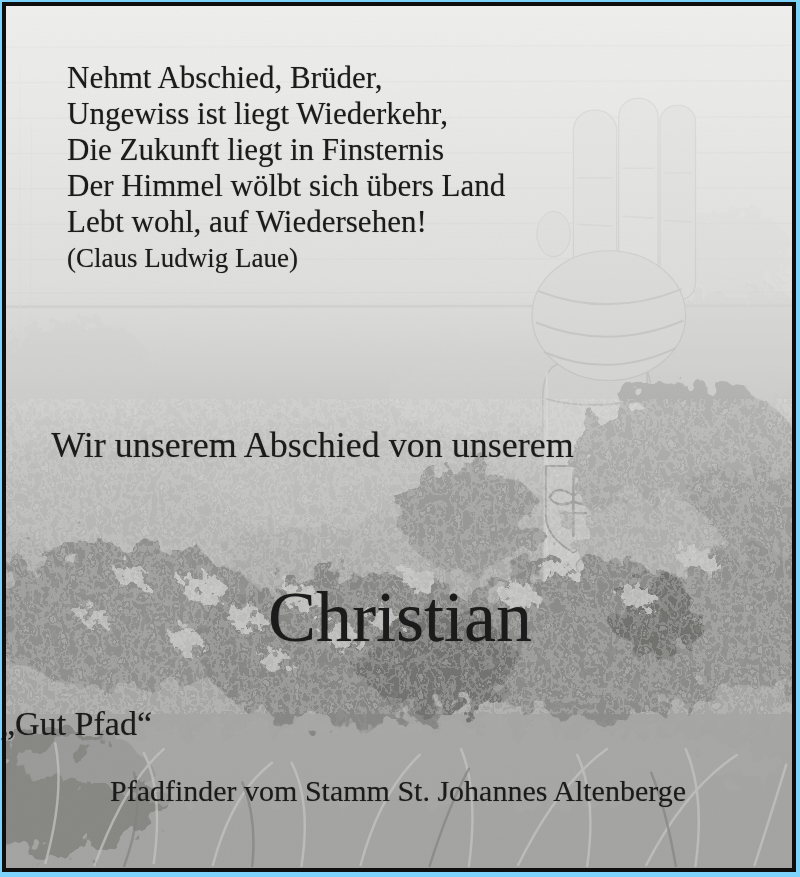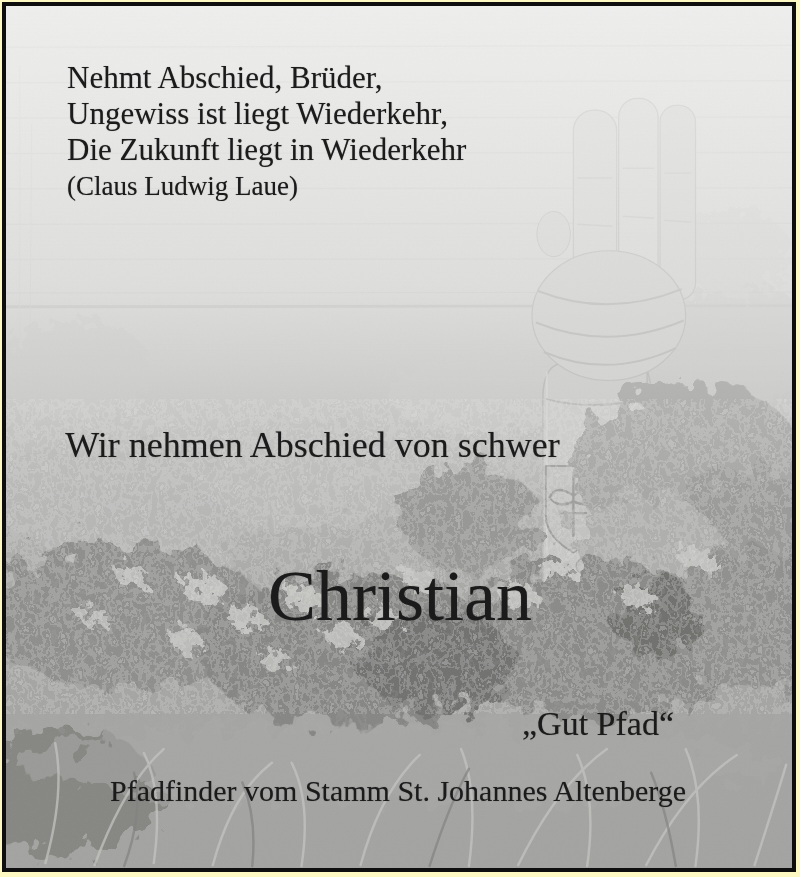--- a/index.html
+++ b/index.html
@@ -1,36 +1,36 @@
 <!DOCTYPE html>
 <html><head>
 <meta charset="utf-8">
 <style>
   html,body { margin:0; padding:0; background:#ffffff; }
   .page {
     position:relative; width:800px; height:877px; overflow:hidden;
-    background:#fef9c3;
+    background:#7dd3fc;
     font-family:"Liberation Serif","DejaVu Serif",serif;
   }
   
   .frame {
     position:absolute; left:2px; top:2px; right:4px; bottom:5px;
     border:4px solid #0e0e0e; pointer-events:none; z-index:5;
   }
   
   .photo {
     position:absolute; left:6px; top:6px; width:788px; height:862px;
     display:block; z-index:1;
   }
   .txt { position:absolute; z-index:3; color:#1b1b1b; text-shadow:0 0 1px rgba(40,40,40,.45); }
   .poem { left:67px; top:60px; font-size:31px; line-height:36px; white-space:nowrap; }
   .poem-attr { font-size:27px; line-height:36px; }
   .farewell { left:25px; top:424px; width:575px; text-align:center; font-size:36px; line-height:42px; }
-  .name { left:0; top:560px; width:800px; text-align:center; font-size:72px; line-height:1; }
-  .motto { left:0; top:705px; width:674px; text-align:right; font-size:34px; line-height:1.1; }
+  .name { left:0; top:581px; width:800px; text-align:center; font-size:72px; line-height:1; }
+  .motto { left:0; top:705px; width:674px; text-align:left; font-size:34px; line-height:1.1; }
   .signature { left:0; top:774px; width:796px; text-align:center; font-size:30px; line-height:1.1; }
 </style>
 </head>
 <body>
 
 <div class="page">
 
   <svg class="photo" viewBox="0 0 800 877" preserveAspectRatio="none" aria-hidden="true">
     <defs>
       <linearGradient id="bg" x1="0" y1="0" x2="0" y2="1">
@@ -195,26 +195,28 @@
     <rect x="0" y="0" width="800" height="520" fill="url(#veil)"></rect>
 
     <rect width="800" height="877" filter="url(#grain)" opacity="0.5"></rect>
   </svg>
 
   <div class="frame"></div>
 
   <div class="txt poem">
     <div class="poem-line">Nehmt Abschied, Brüder,</div>
     <div class="poem-line">Ungewiss ist liegt Wiederkehr,</div>
-    <div class="poem-line">Die Zukunft liegt in Wiederkehr</div>
+    <div class="poem-line">Die Zukunft liegt in Finsternis</div>
+    <div class="poem-line">Der Himmel wölbt sich übers Land</div>
+    <div class="poem-line">Lebt wohl, auf Wiedersehen!</div>
     <div class="poem-attr">(Claus Ludwig Laue)</div>
   </div>
 
   <div class="txt farewell">
-    <div>Wir nehmen Abschied von schwer</div>
+    <div>Wir unserem Abschied von unserem</div>
   </div>
 
   <div class="txt name">Christian</div>
 
   <div class="txt motto">„Gut Pfad“</div>
 
   <div class="txt signature">Pfadfinder vom Stamm St. Johannes Altenberge</div>
 
 </div>
 

